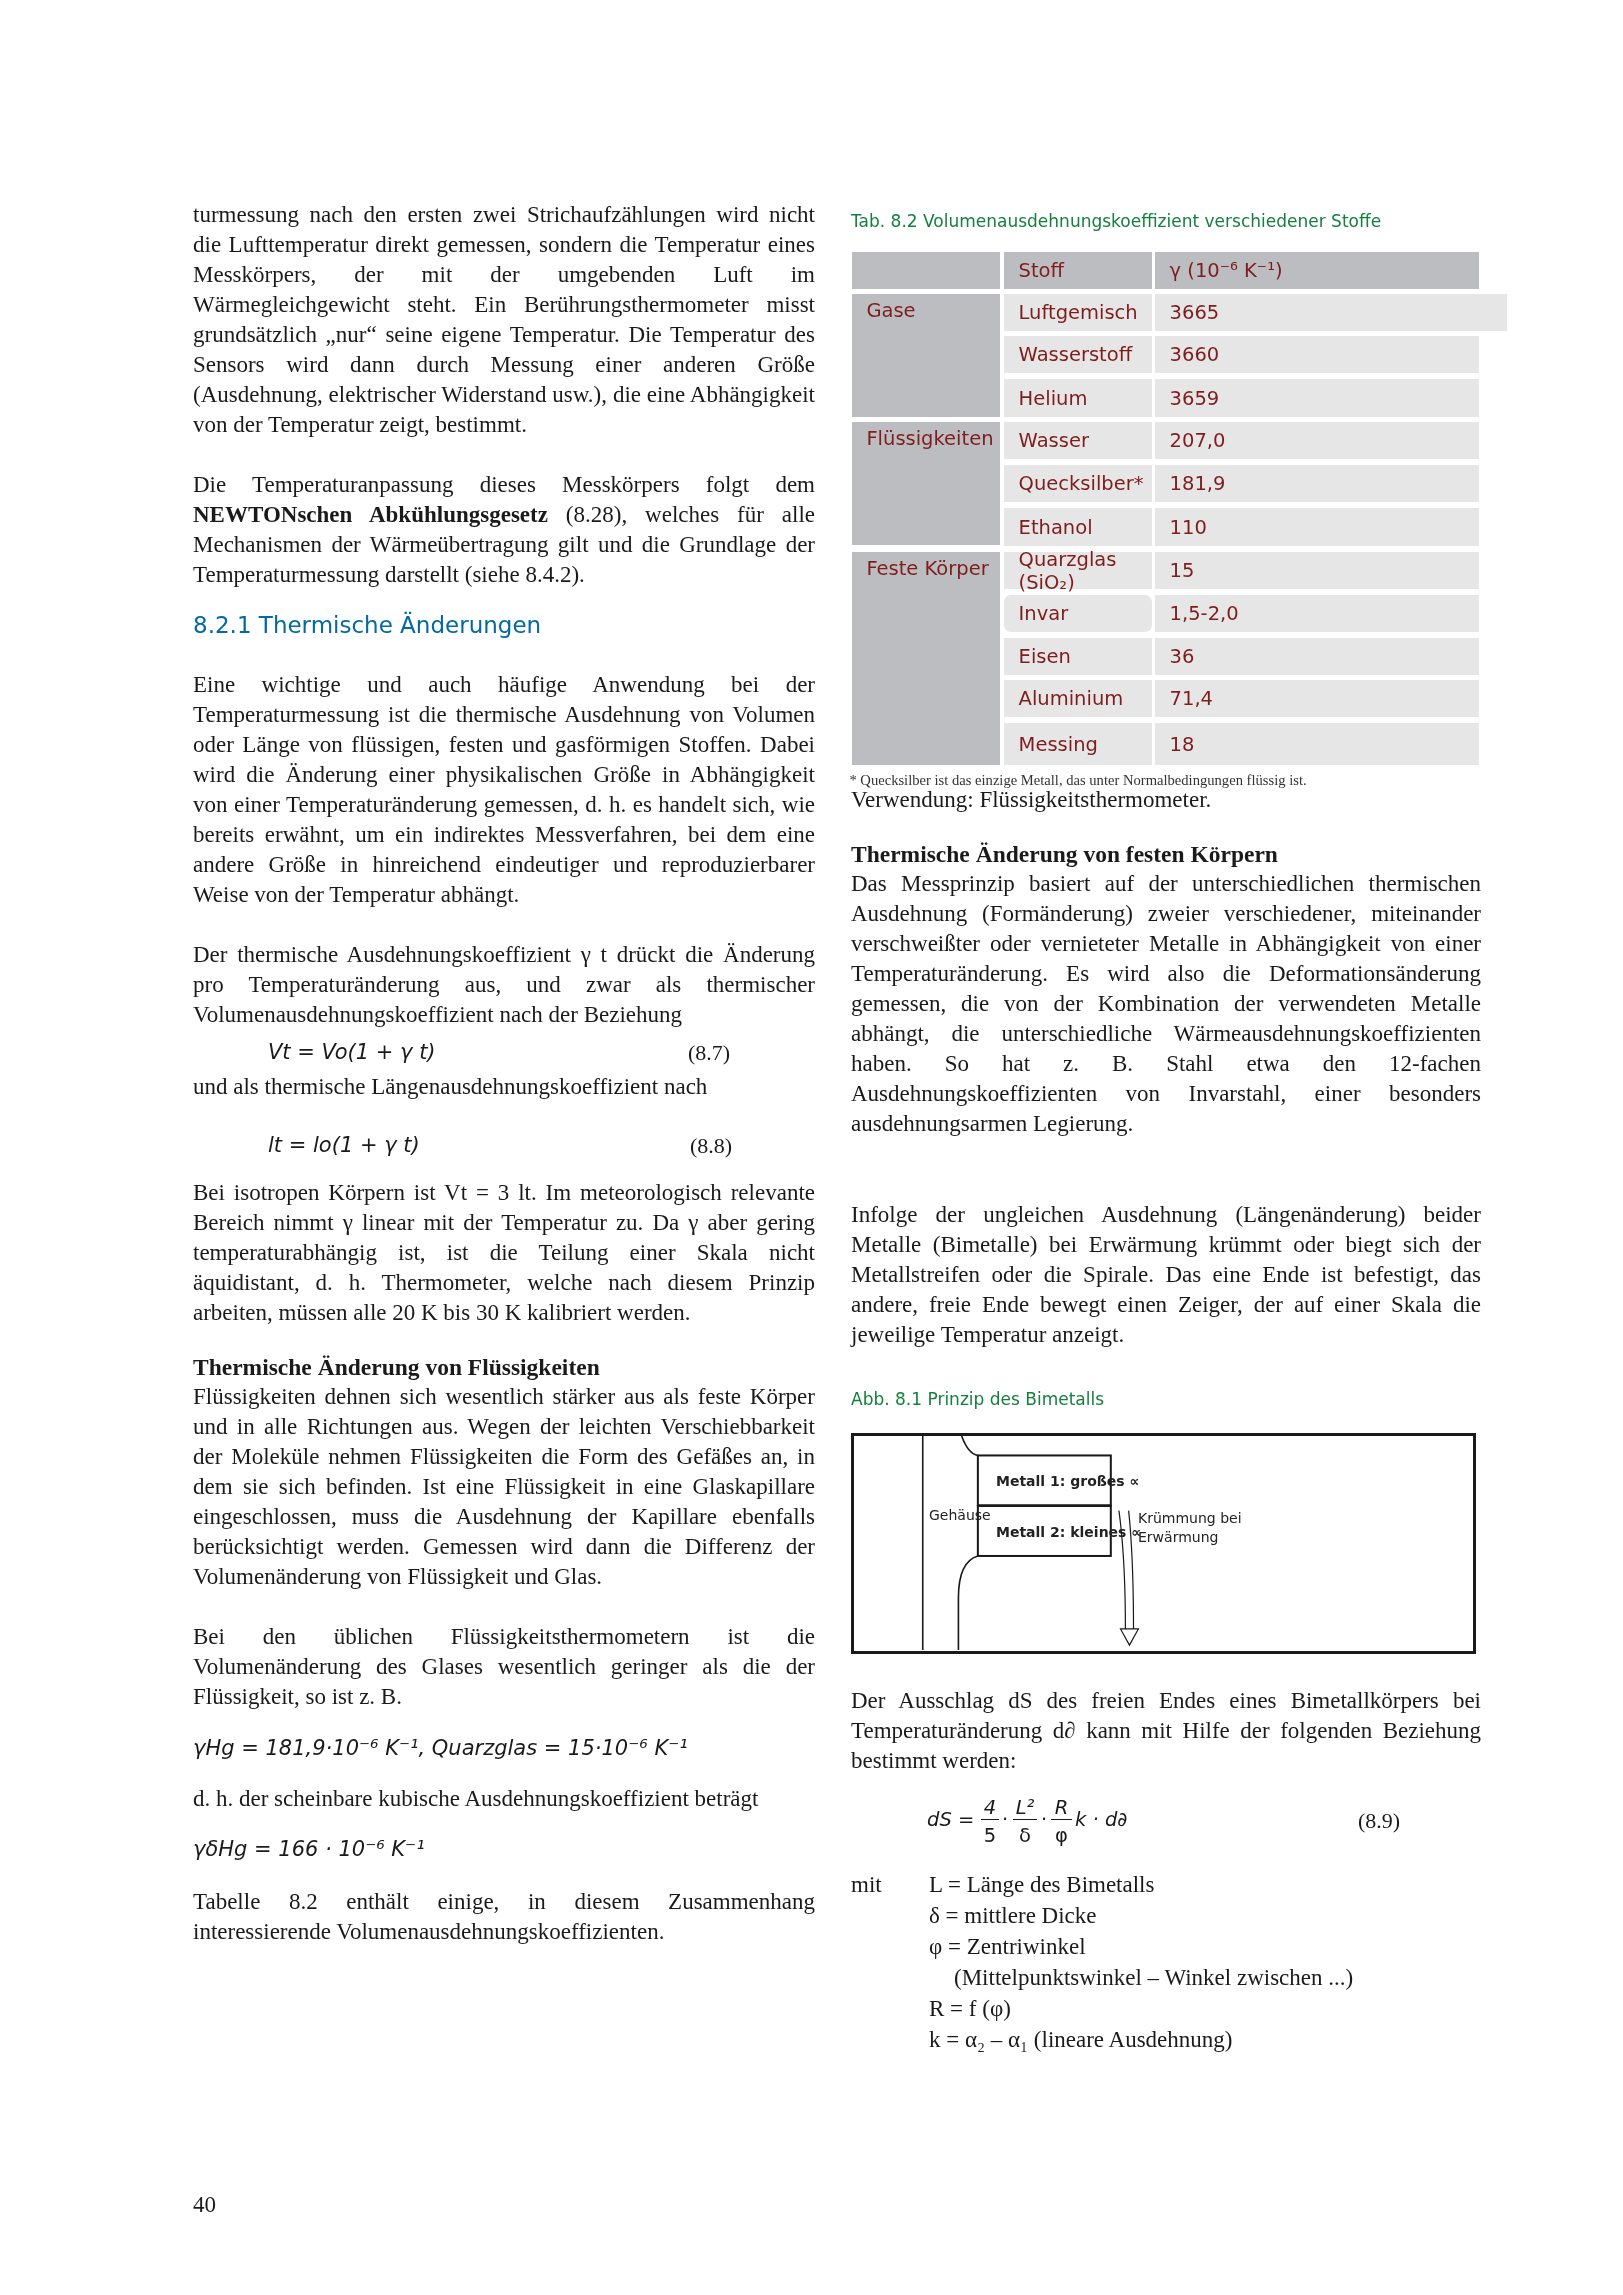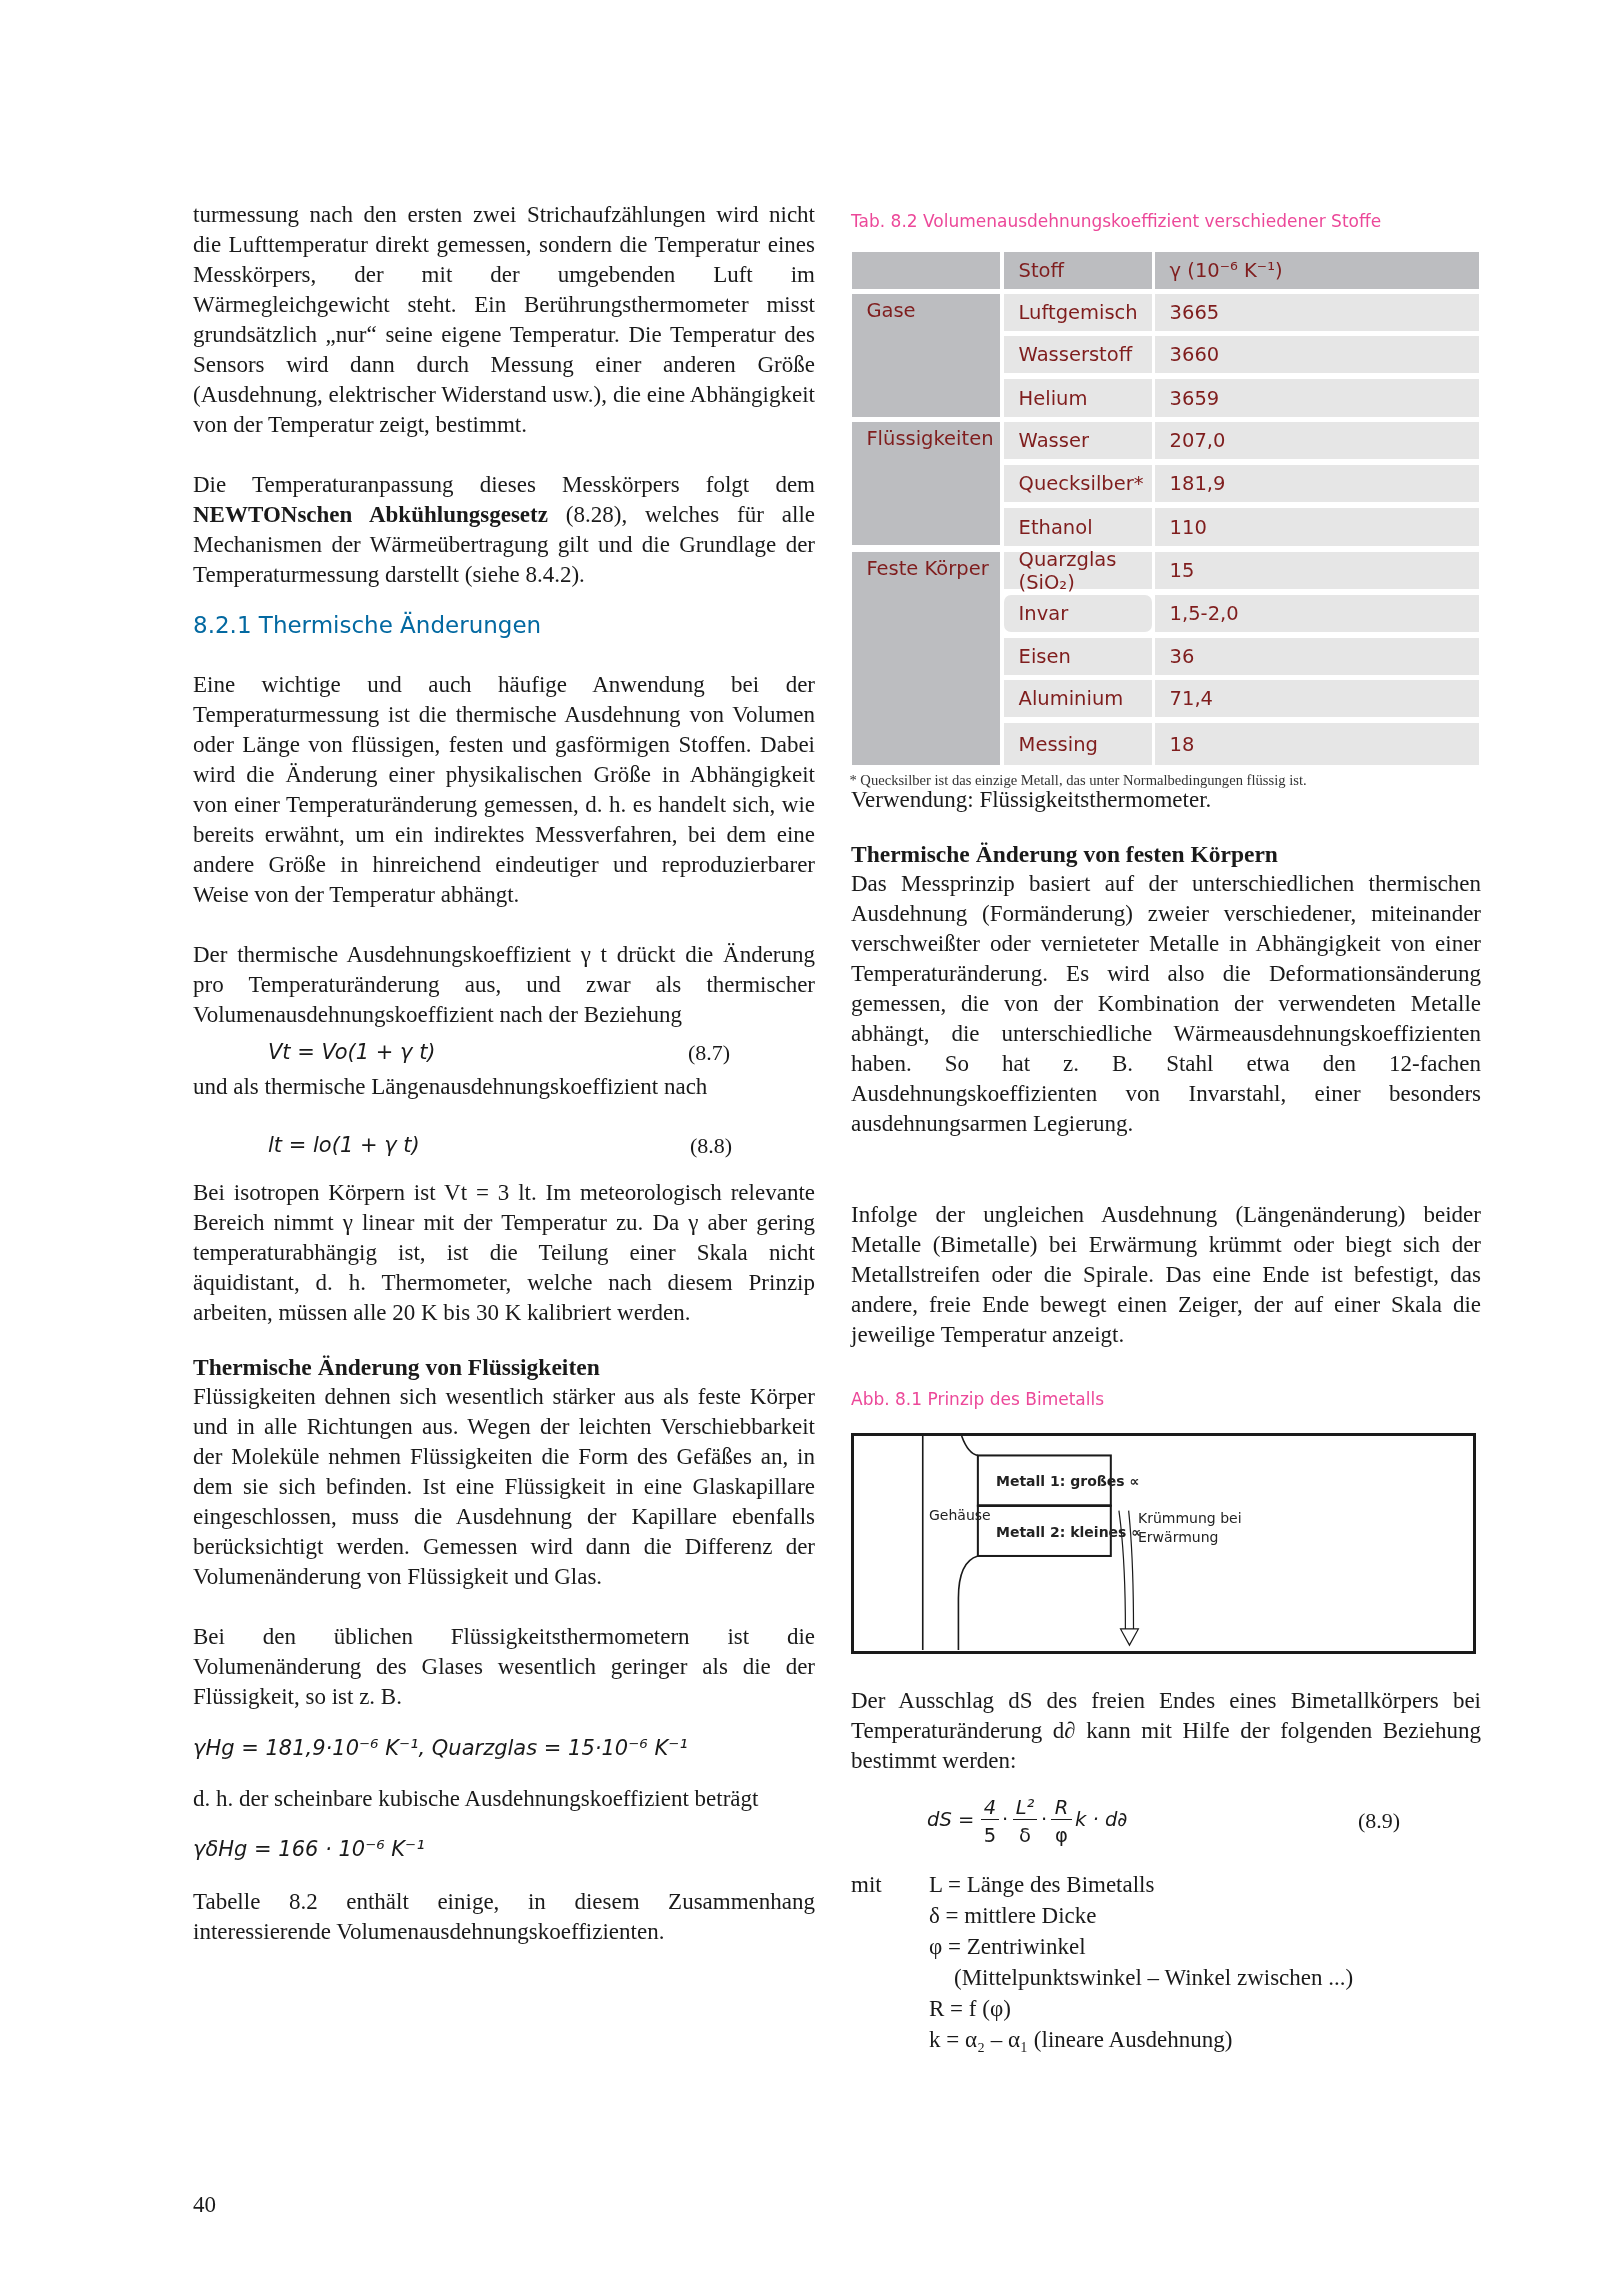--- a/index.html
+++ b/index.html
@@ -4,21 +4,21 @@
 <style>
   html, body { margin: 0; padding: 0; background: #ffffff; }
   body { width: 1623px; height: 2295px; position: relative; overflow: hidden;
          font-family: "Liberation Serif", "DejaVu Serif", serif; color: #1a1a1a; }
   .col { position: absolute; top: 195px; width: 622px; }
   .col-left { left: 193px; }
   .col-right { left: 851px; width: 630px; }
   p, .txt { font-size: 23px; line-height: 30px; margin: 0; text-align: justify; hyphens: manual; }
   .h-sec { font-family: "DejaVu Sans", sans-serif; font-size: 23px; font-weight: normal; margin: 0; color: #0369a1; }
   .h-bold { font-family: "Liberation Serif", serif; font-weight: bold; font-size: 23.5px; line-height: 30px; margin: 0; }
-  .caption { font-family: "DejaVu Sans", sans-serif; font-size: 17px; color: #ec4899; margin: 0; }
+  .caption { font-family: "DejaVu Sans", sans-serif; font-size: 17px; color: #15803d; margin: 0; }
   .formula { font-family: "DejaVu Sans", sans-serif; font-style: italic; font-size: 21px; position: relative; height: 32px; }
   .formula .eqn { position: absolute; left: 0; }
   .formula .num { position: absolute; font-family: "Liberation Serif", serif; font-style: normal; font-size: 22px; }
   .sp { height: 30px; }
 
   
   .tbl { position: relative; width: 630px; }
   .tbl .cell { position: absolute; box-sizing: border-box; padding-left: 14.6px;
                font-family: "DejaVu Sans", sans-serif; font-size: 19.5px; color: #7f1d1d;
                display: flex; align-items: center; }
@@ -89,21 +89,21 @@
   <p class="caption" style="margin-top:11.4px;">Tab. 8.2 Volumenausdehnungskoeffizient verschiedener Stoffe</p>
 
   <div class="tbl" style="margin-top:16px; height:526px;">
 
     <div class="cell dark" style="left:0.8px;top:0;width:148px;height:37px;"></div>
     <div class="cell dark" style="left:153px;top:0;width:148px;height:37px;">Stoff</div>
     <div class="cell dark" style="left:304px;top:0;width:324px;height:37px;">γ (10⁻⁶ K⁻¹)</div>
 
     <div class="cell dark" style="left:0.8px;top:42px;width:148px;height:123px;align-items:flex-start;padding-top:4.9px;">Gase</div>
     <div class="cell light" style="left:153px;top:42px;width:148px;height:37px;">Luftgemisch</div>
-    <div class="cell light" style="left:304px;top:42px;width:324px;height:37px;">3665</div>
+    <div class="cell light" style="left:304px;top:42px;width:352px;height:37px;">3665</div>
     <div class="cell light" style="left:153px;top:84px;width:148px;height:37px;">Wasserstoff</div>
     <div class="cell light" style="left:304px;top:84px;width:324px;height:37px;">3660</div>
     <div class="cell light" style="left:153px;top:127px;width:148px;height:38px;">Helium</div>
     <div class="cell light" style="left:304px;top:127px;width:324px;height:38px;">3659</div>
 
     <div class="cell dark" style="left:0.8px;top:170px;width:148px;height:123px;align-items:flex-start;padding-top:4.9px;">Flüssigkeiten</div>
     <div class="cell light" style="left:153px;top:170px;width:148px;height:37px;text-align:center;">Wasser</div>
     <div class="cell light" style="left:304px;top:170px;width:324px;height:37px;">207,0</div>
     <div class="cell light" style="left:153px;top:213px;width:148px;height:37px;">Quecksilber*</div>
     <div class="cell light" style="left:304px;top:213px;width:324px;height:37px;">181,9</div>

